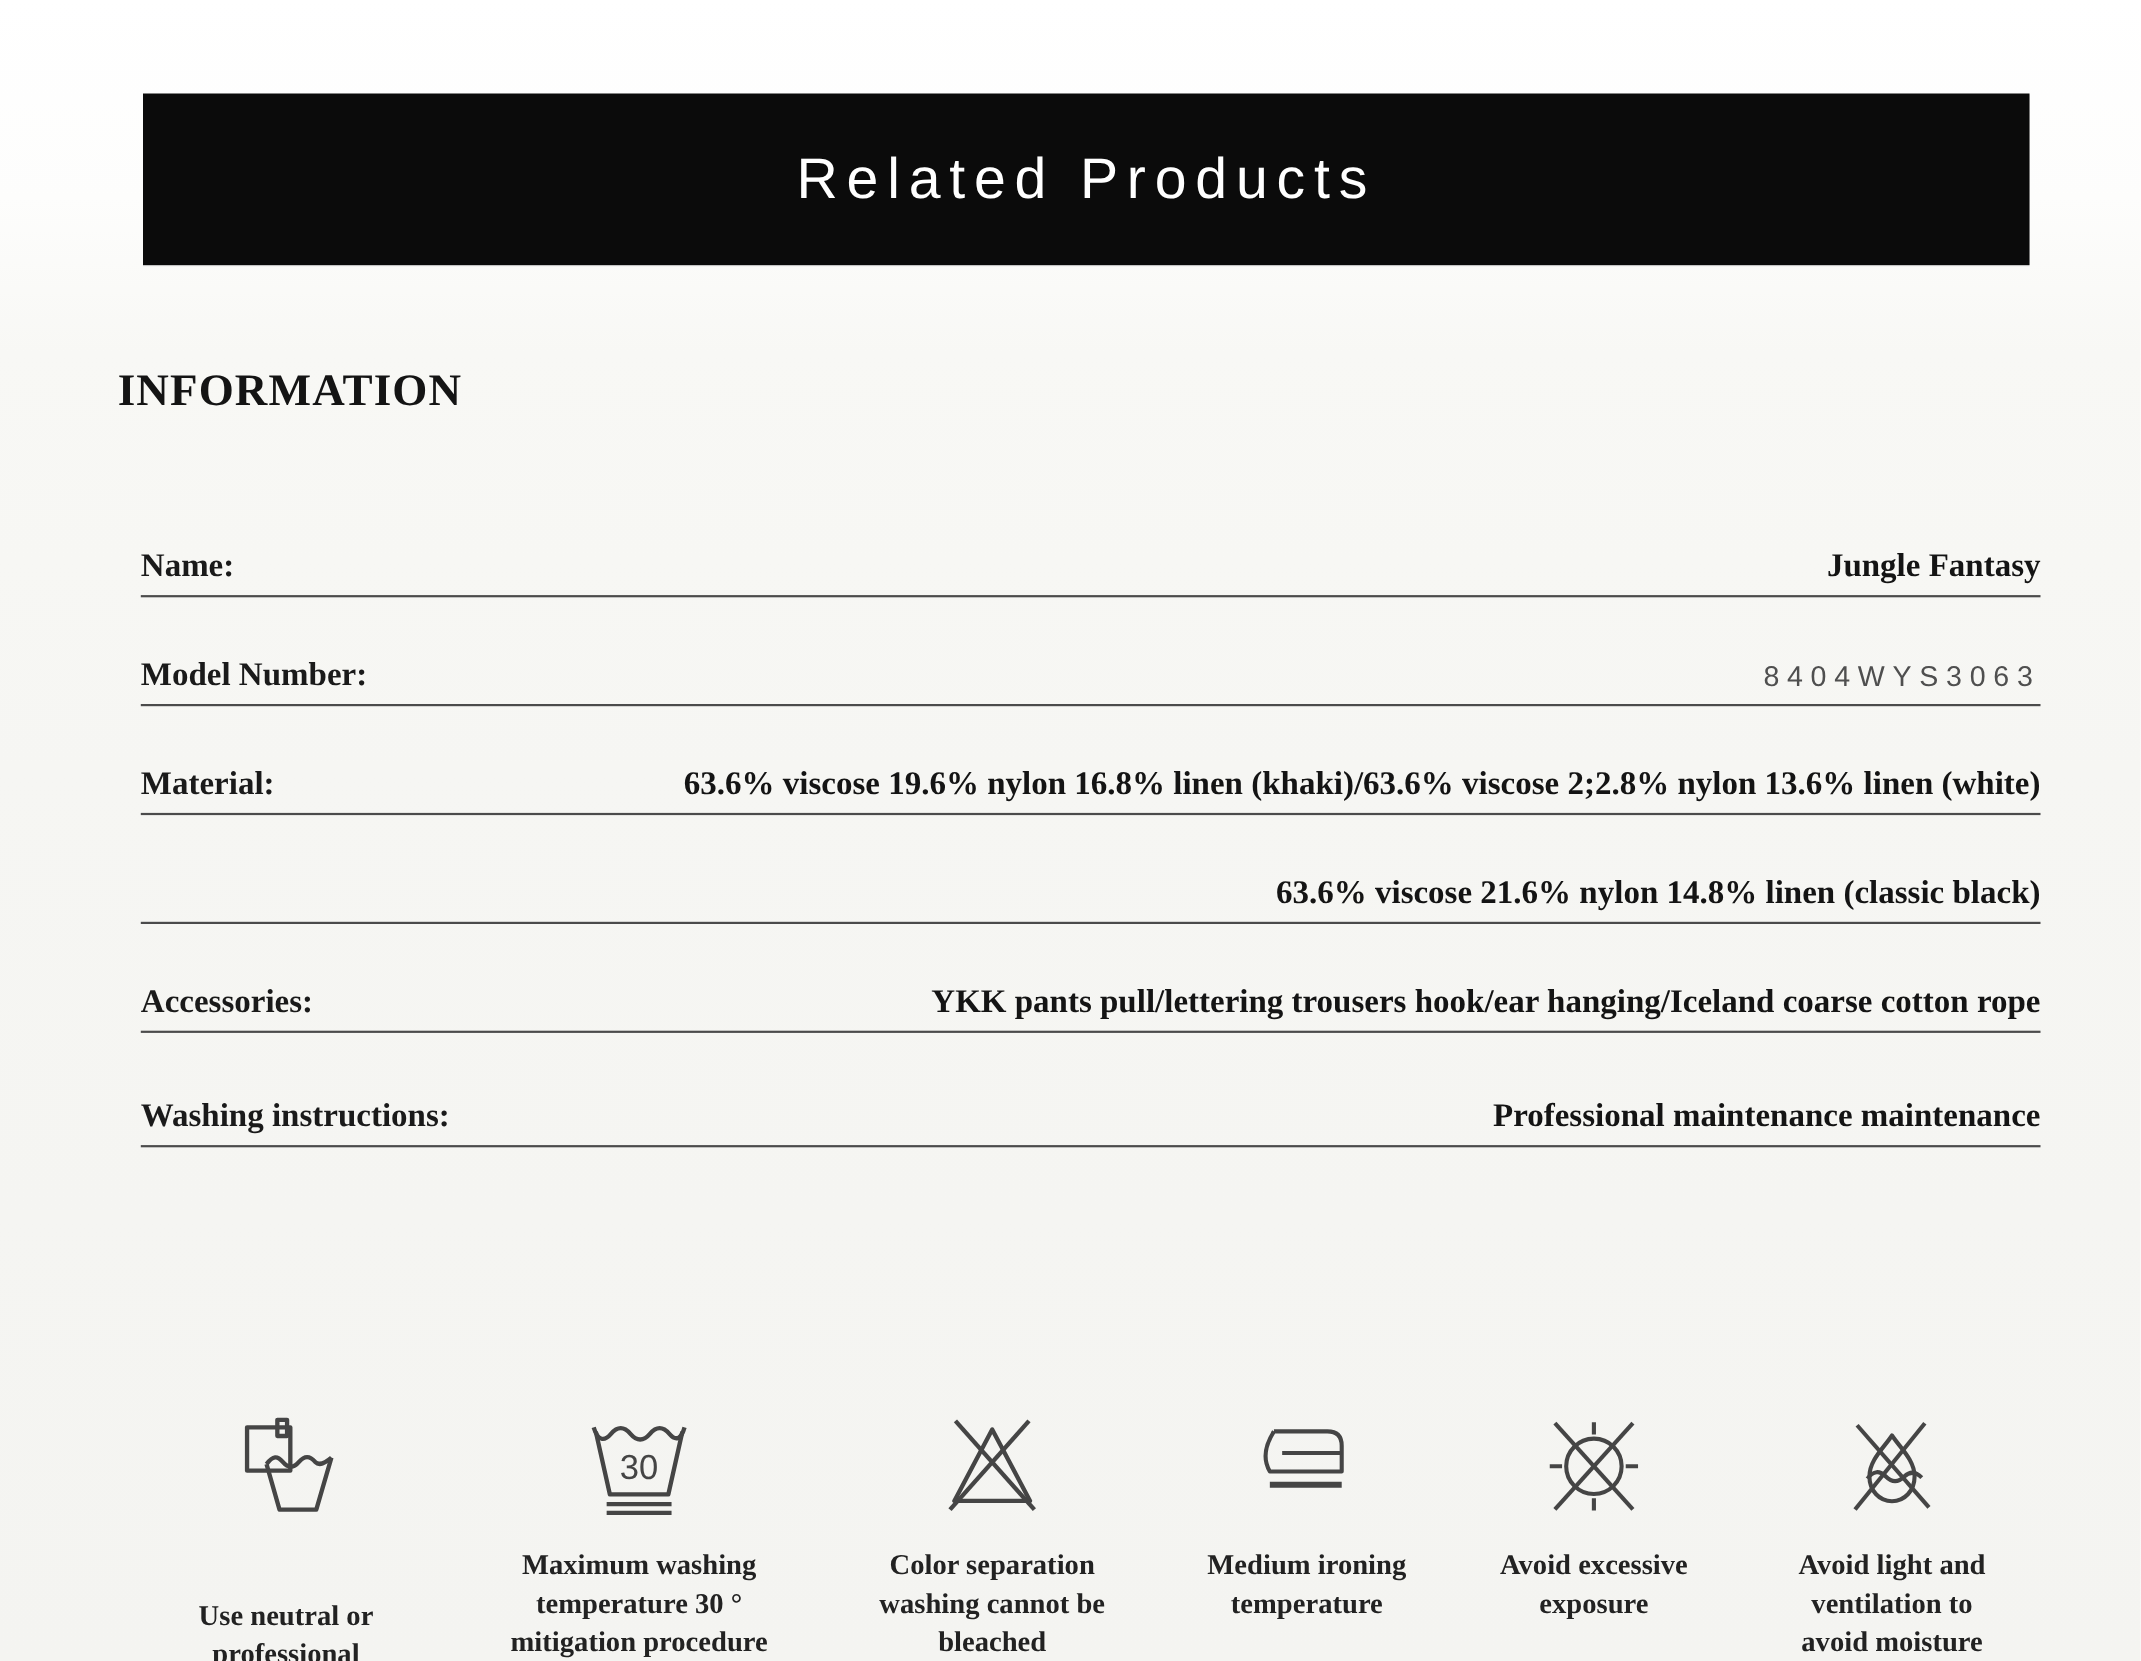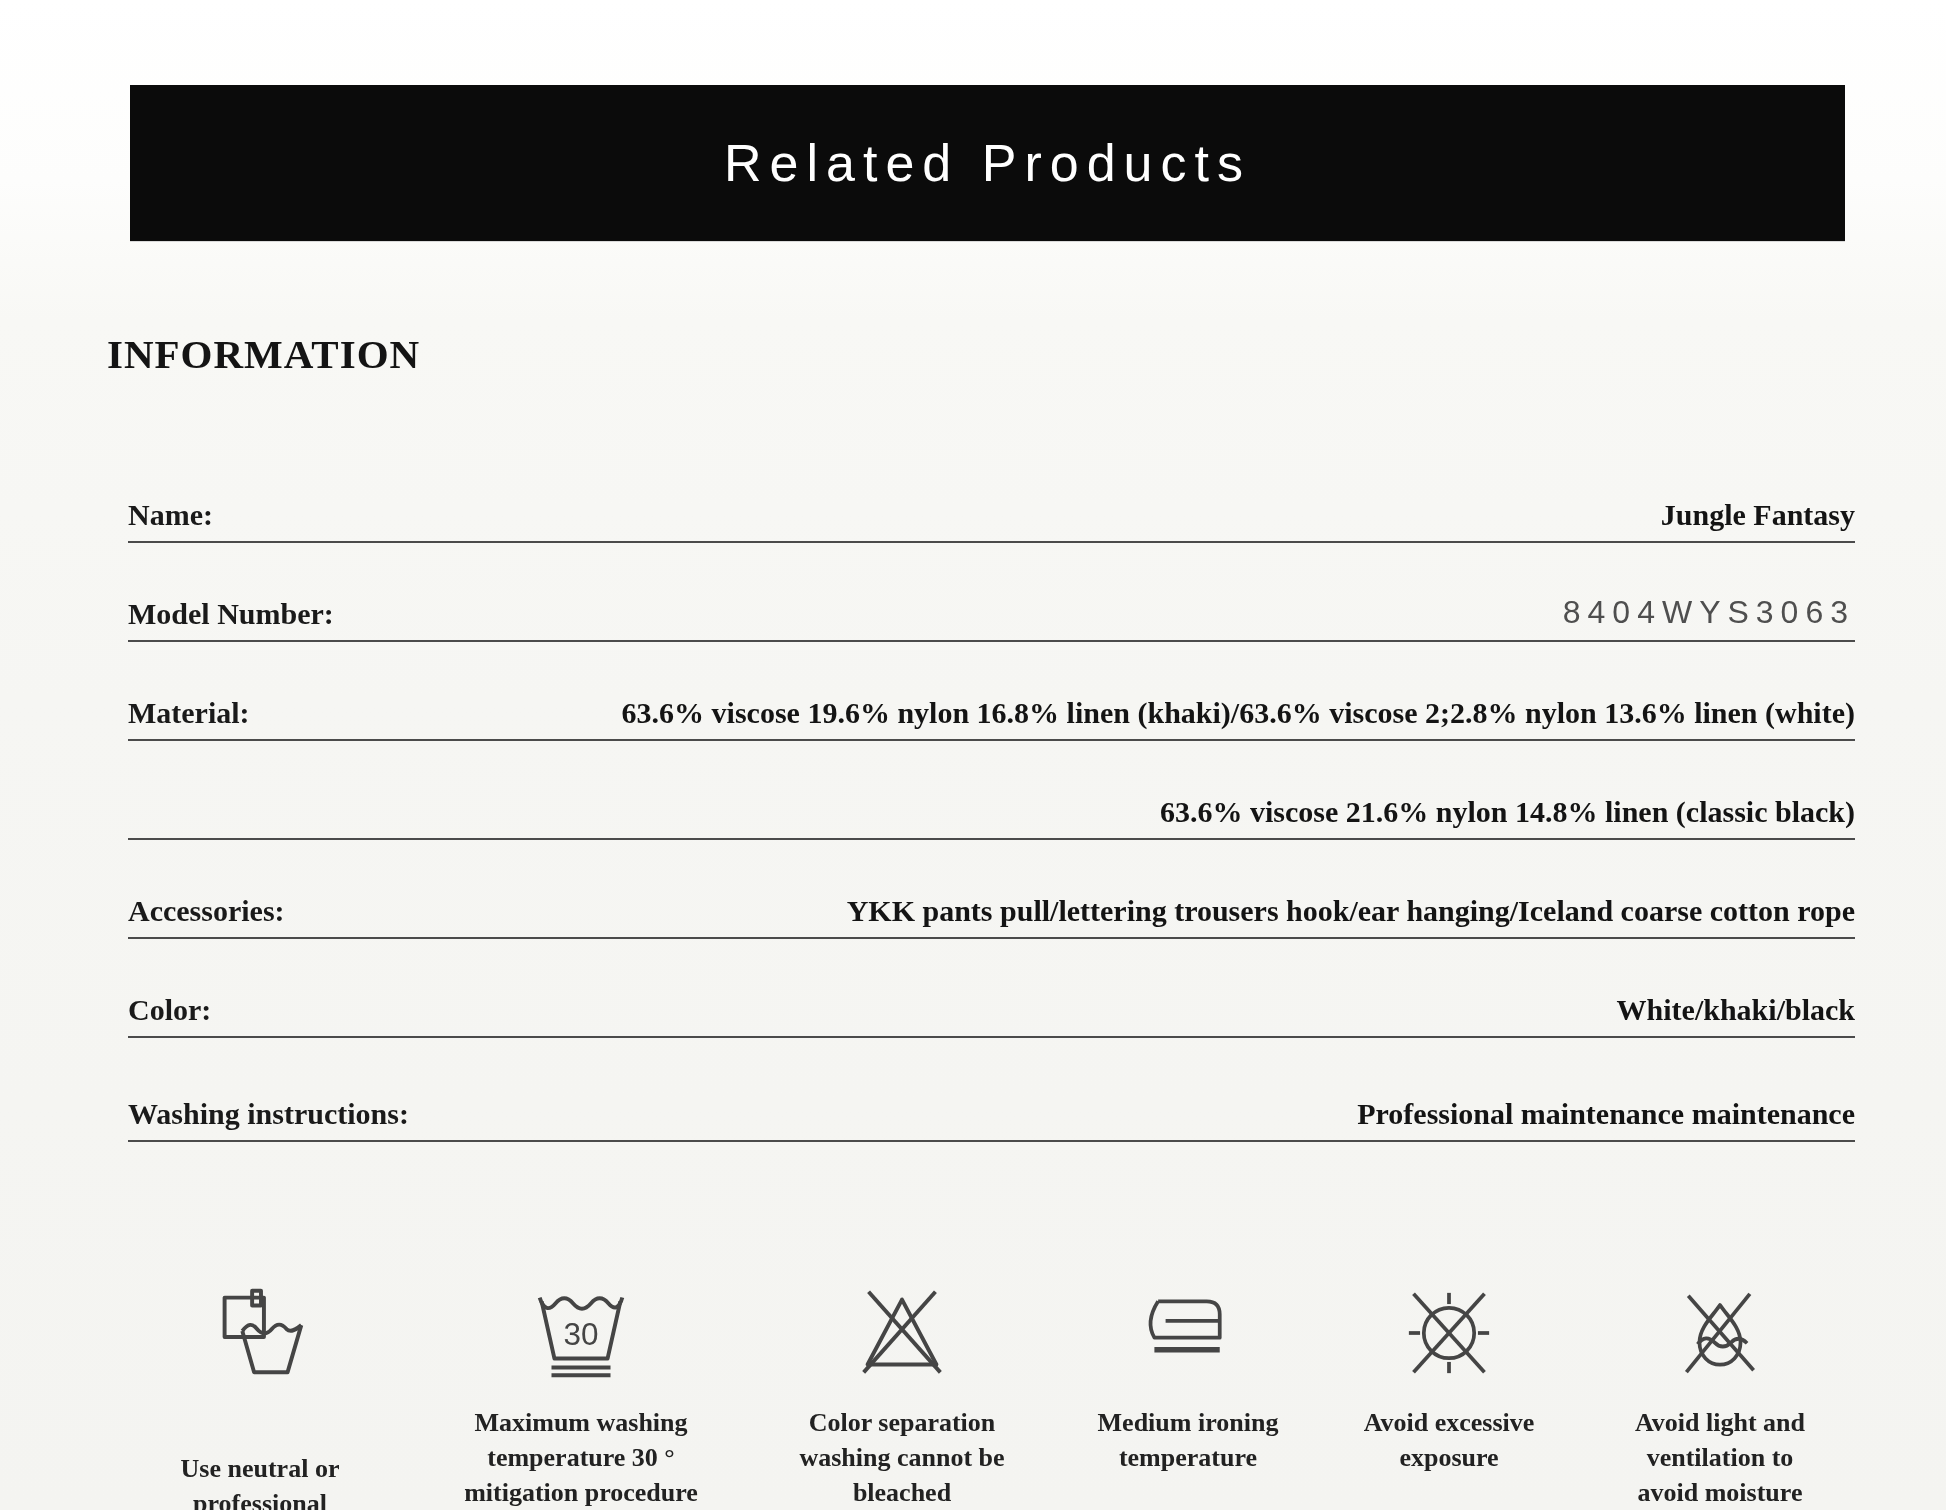--- a/index.html
+++ b/index.html
@@ -41,21 +41,21 @@
   }
   .info-row.tall{height:104px;}
   .row-label{
     font-size:30px;font-weight:700;color:#1a1a1a;white-space:nowrap;
   }
   .row-value{
     font-size:30px;font-weight:700;color:#141414;white-space:nowrap;text-align:right;
   }
   .row-value.model{
     font-family:"Liberation Sans","DejaVu Sans",sans-serif;
-    font-size:32px;font-weight:400;letter-spacing:7px;color:#4f4f4f;
+    font-size:26px;font-weight:400;letter-spacing:7px;color:#4f4f4f;
   }
 
   
   .care-row{
     position:absolute;left:110px;top:1283px;width:1745px;
     display:flex;justify-content:space-between;
   }
   .care-col{display:flex;flex-direction:column;align-items:center;}
   .care-col:nth-child(1){width:300px;gap:46px;}
   .care-col:nth-child(2){width:320px;}
@@ -95,24 +95,20 @@
       <span class="row-value">63.6% viscose 19.6% nylon 16.8% linen (khaki)/63.6% viscose 2;2.8% nylon 13.6% linen (white)</span>
     </div>
     <div class="info-row">
       <span class="row-label"></span>
       <span class="row-value">63.6% viscose 21.6% nylon 14.8% linen (classic black)</span>
     </div>
     <div class="info-row">
       <span class="row-label">Accessories:</span>
       <span class="row-value">YKK pants pull/lettering trousers hook/ear hanging/Iceland coarse cotton rope</span>
     </div>
-    <div class="info-row">
-      <span class="row-label">Color:</span>
-      <span class="row-value">White/khaki/black</span>
-    </div>
     <div class="info-row tall">
       <span class="row-label">Washing instructions:</span>
       <span class="row-value">Professional maintenance maintenance</span>
     </div>
   </div>
 
   <div class="care-row">
 
     <div class="care-col">
       <div class="care-icon">

